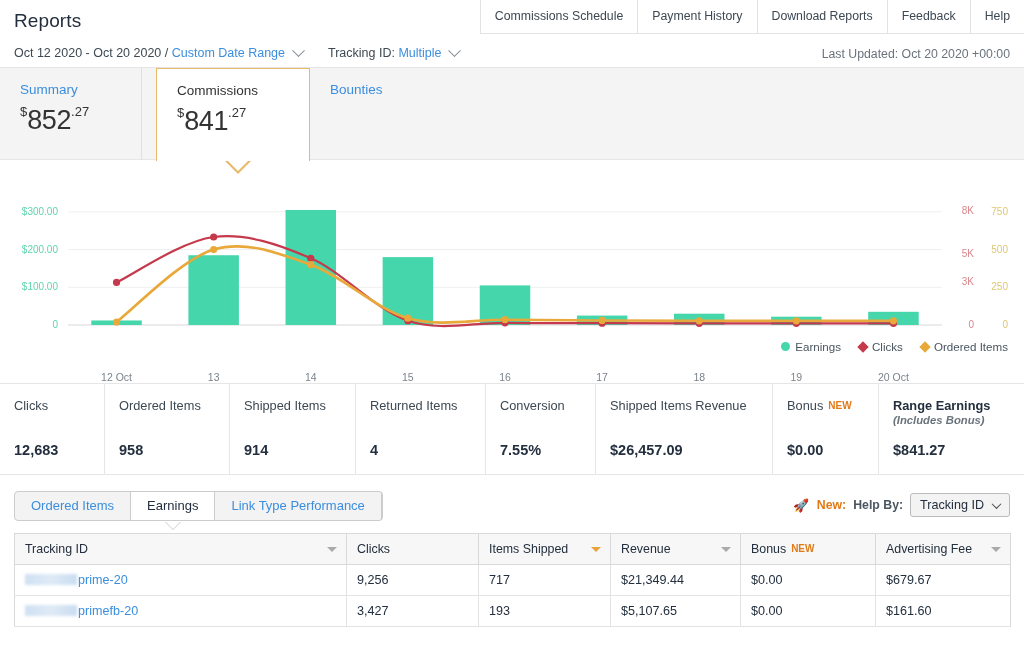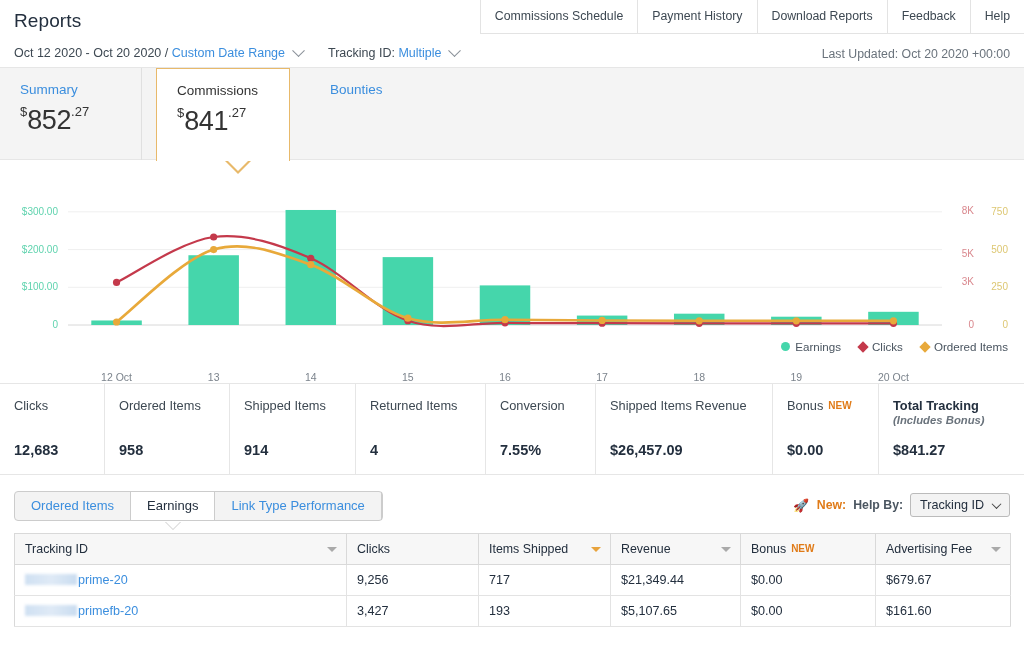--- a/index.html
+++ b/index.html
@@ -191,21 +191,21 @@
 
   <div class="summary-strip">
 
     <div class="sumtab inactive" style="left:0; width:142px;">
       <div class="lbl">Summary</div>
       <div class="amt">
         <span class="cur">$</span><span class="big">852</span><span class="cents">.27</span>
       </div>
     </div>
 
-    <div class="sumtab active" style="left:156px; width:134px;">
+    <div class="sumtab active" style="left:156px; width:154px;">
       <div class="lbl">Commissions</div>
       <div class="amt">
         <span class="cur">$</span><span class="big">841</span><span class="cents">.27</span>
       </div>
       <div class="pointer-wrap">
         <div class="pointer-out">
             <div class="pointer-in"></div>
           </div>
       </div>
     </div>
@@ -324,21 +324,21 @@
       </div>
       <div class="stat" style="width: 177px;">
         <div class="k">Shipped Items Revenue</div>
         <div class="v">$26,457.09</div>
       </div>
       <div class="stat" style="width: 106px;">
         <div class="k">Bonus<span class="newbadge">NEW</span></div>
         <div class="v">$0.00</div>
       </div>
       <div class="stat strong" style="width: 145px;">
-        <div class="k">Total Tracking</div>
+        <div class="k">Range Earnings</div>
         <div class="sub">(Includes Bonus)</div>
         <div class="v">$841.27</div>
       </div>
     </div>
 
   <div class="lower">
 
     <div class="tabbar">
       <div class="ltab">Ordered Items</div>
       <div class="ltab active">

